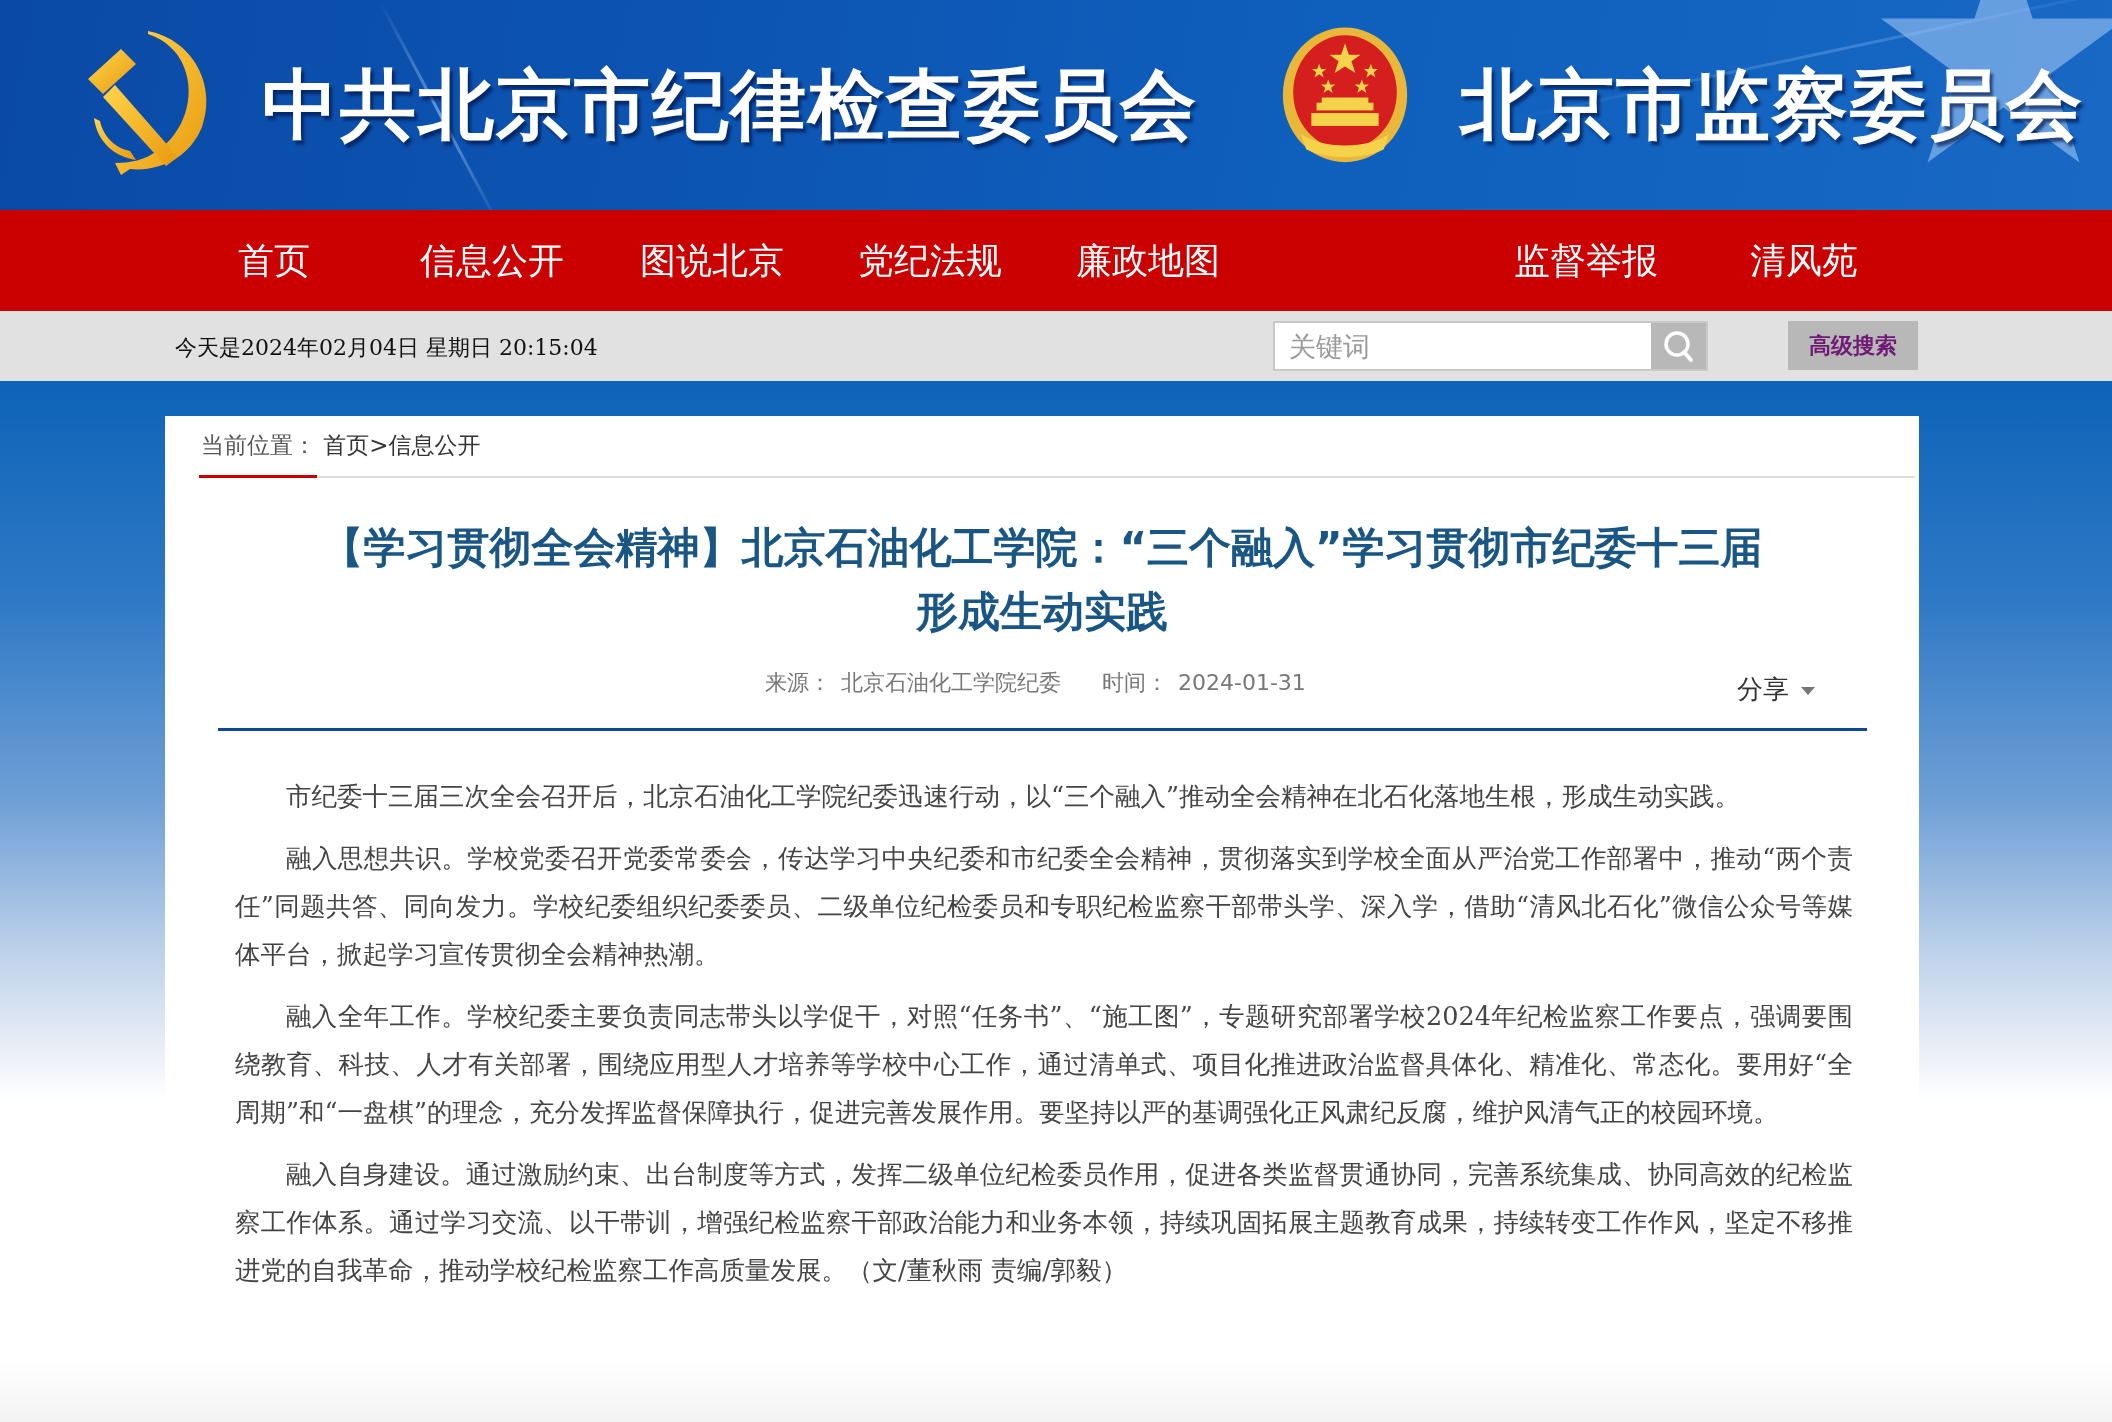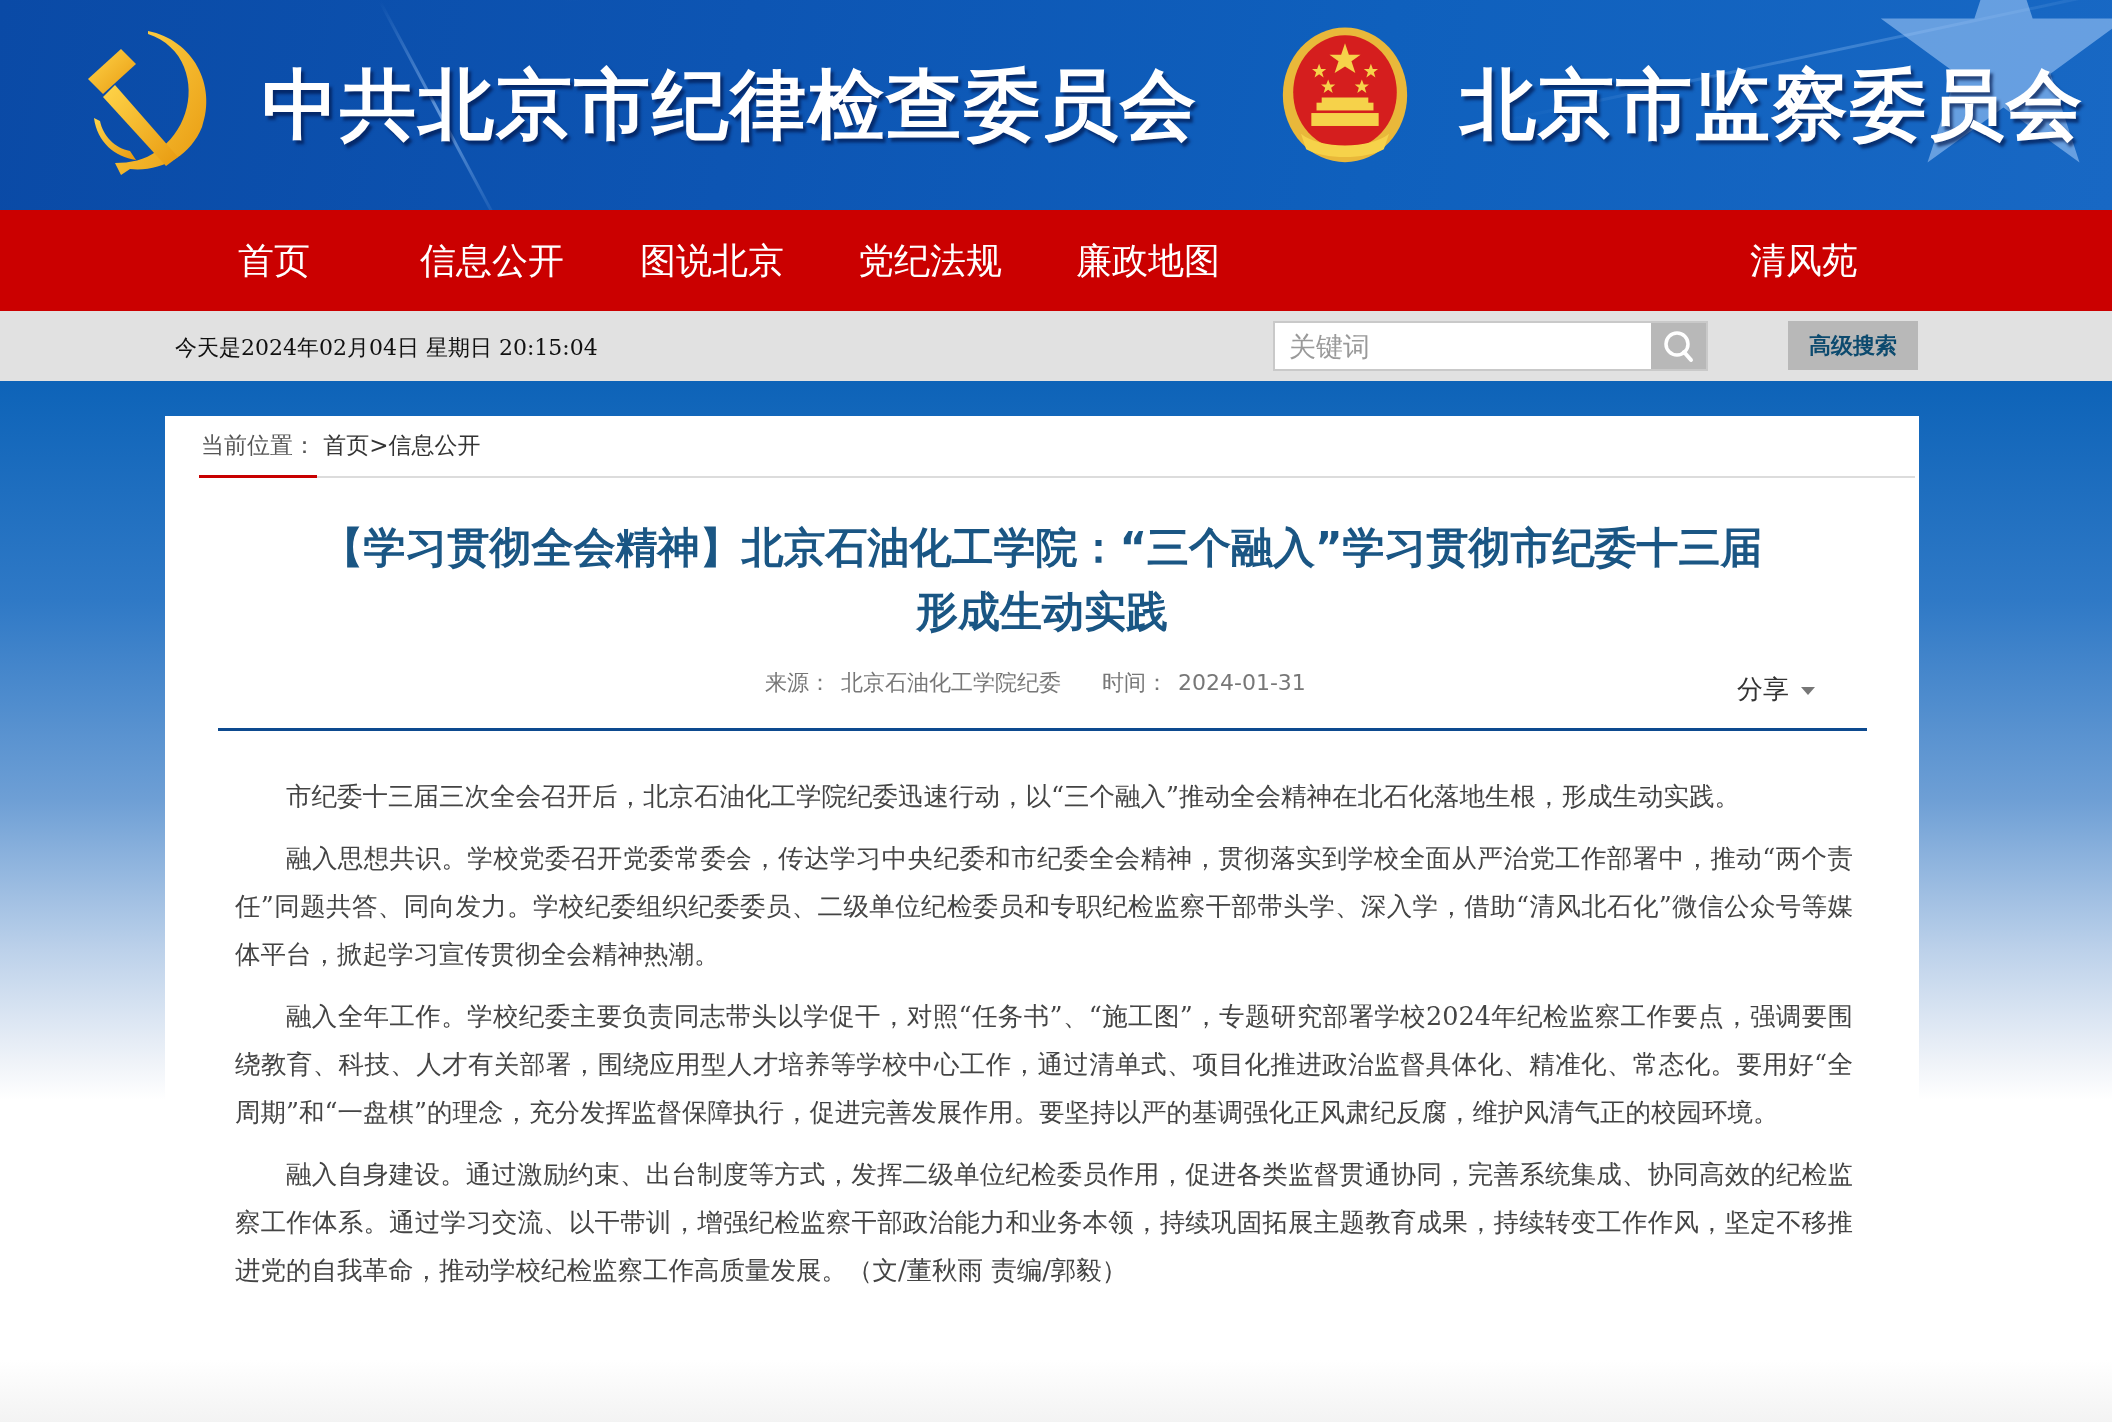--- a/index.html
+++ b/index.html
@@ -70,21 +70,21 @@
     border: none; outline: none; background: #fff; padding-left: 14px;
     font-size: 27px; color: #999; font-family: "DejaVu Sans", sans-serif;
   }
   .search-input::placeholder { color: #9a9a9a; }
   .search-btn {
     position: absolute; left: 376px; top: 0; width: 55px; height: 46px;
     background: #b8b8b8; border: none; cursor: pointer;
   }
   .adv-search {
     position: absolute; left: 1788px; top: 10px; width: 130px; height: 49px;
-    background: #b8b8b8; color: #0c4a6e; font-size: 22px; font-weight: bold;
+    background: #b8b8b8; color: #701a75; font-size: 22px; font-weight: bold;
     border: none; text-align: center; line-height: 49px; cursor: pointer;
     font-family: "DejaVu Sans", sans-serif;
   }
 
   
   .card {
     position: absolute; left: 165px; top: 416px; width: 1754px; height: 1006px;
     background: #ffffff;
   }
   .breadcrumb {
@@ -177,20 +177,21 @@
   </svg>
   <div class="banner-title right">北京市监察委员会</div>
 </div>
 
 <nav class="navbar">
   <a class="nav-item" style="left:238px;">首页</a>
   <a class="nav-item" style="left:420px;">信息公开</a>
   <a class="nav-item" style="left:640px;">图说北京</a>
   <a class="nav-item" style="left:858px;">党纪法规</a>
   <a class="nav-item" style="left:1076px;">廉政地图</a>
+  <a class="nav-item" style="left:1514px;">监督举报</a>
   <a class="nav-item" style="left:1750px;">清风苑</a>
 </nav>
 
 <div class="infobar">
   <div class="date-text">今天是2024年02月04日 星期日 20:15:04</div>
   <div class="search-box">
     <input class="search-input" type="text" placeholder="关键词" style="">
     <button class="search-btn">
       <svg width="55" height="46" viewBox="0 0 55 46">
         <circle cx="26" cy="21" r="11" fill="none" stroke="#ffffff" stroke-width="3.5"></circle>

